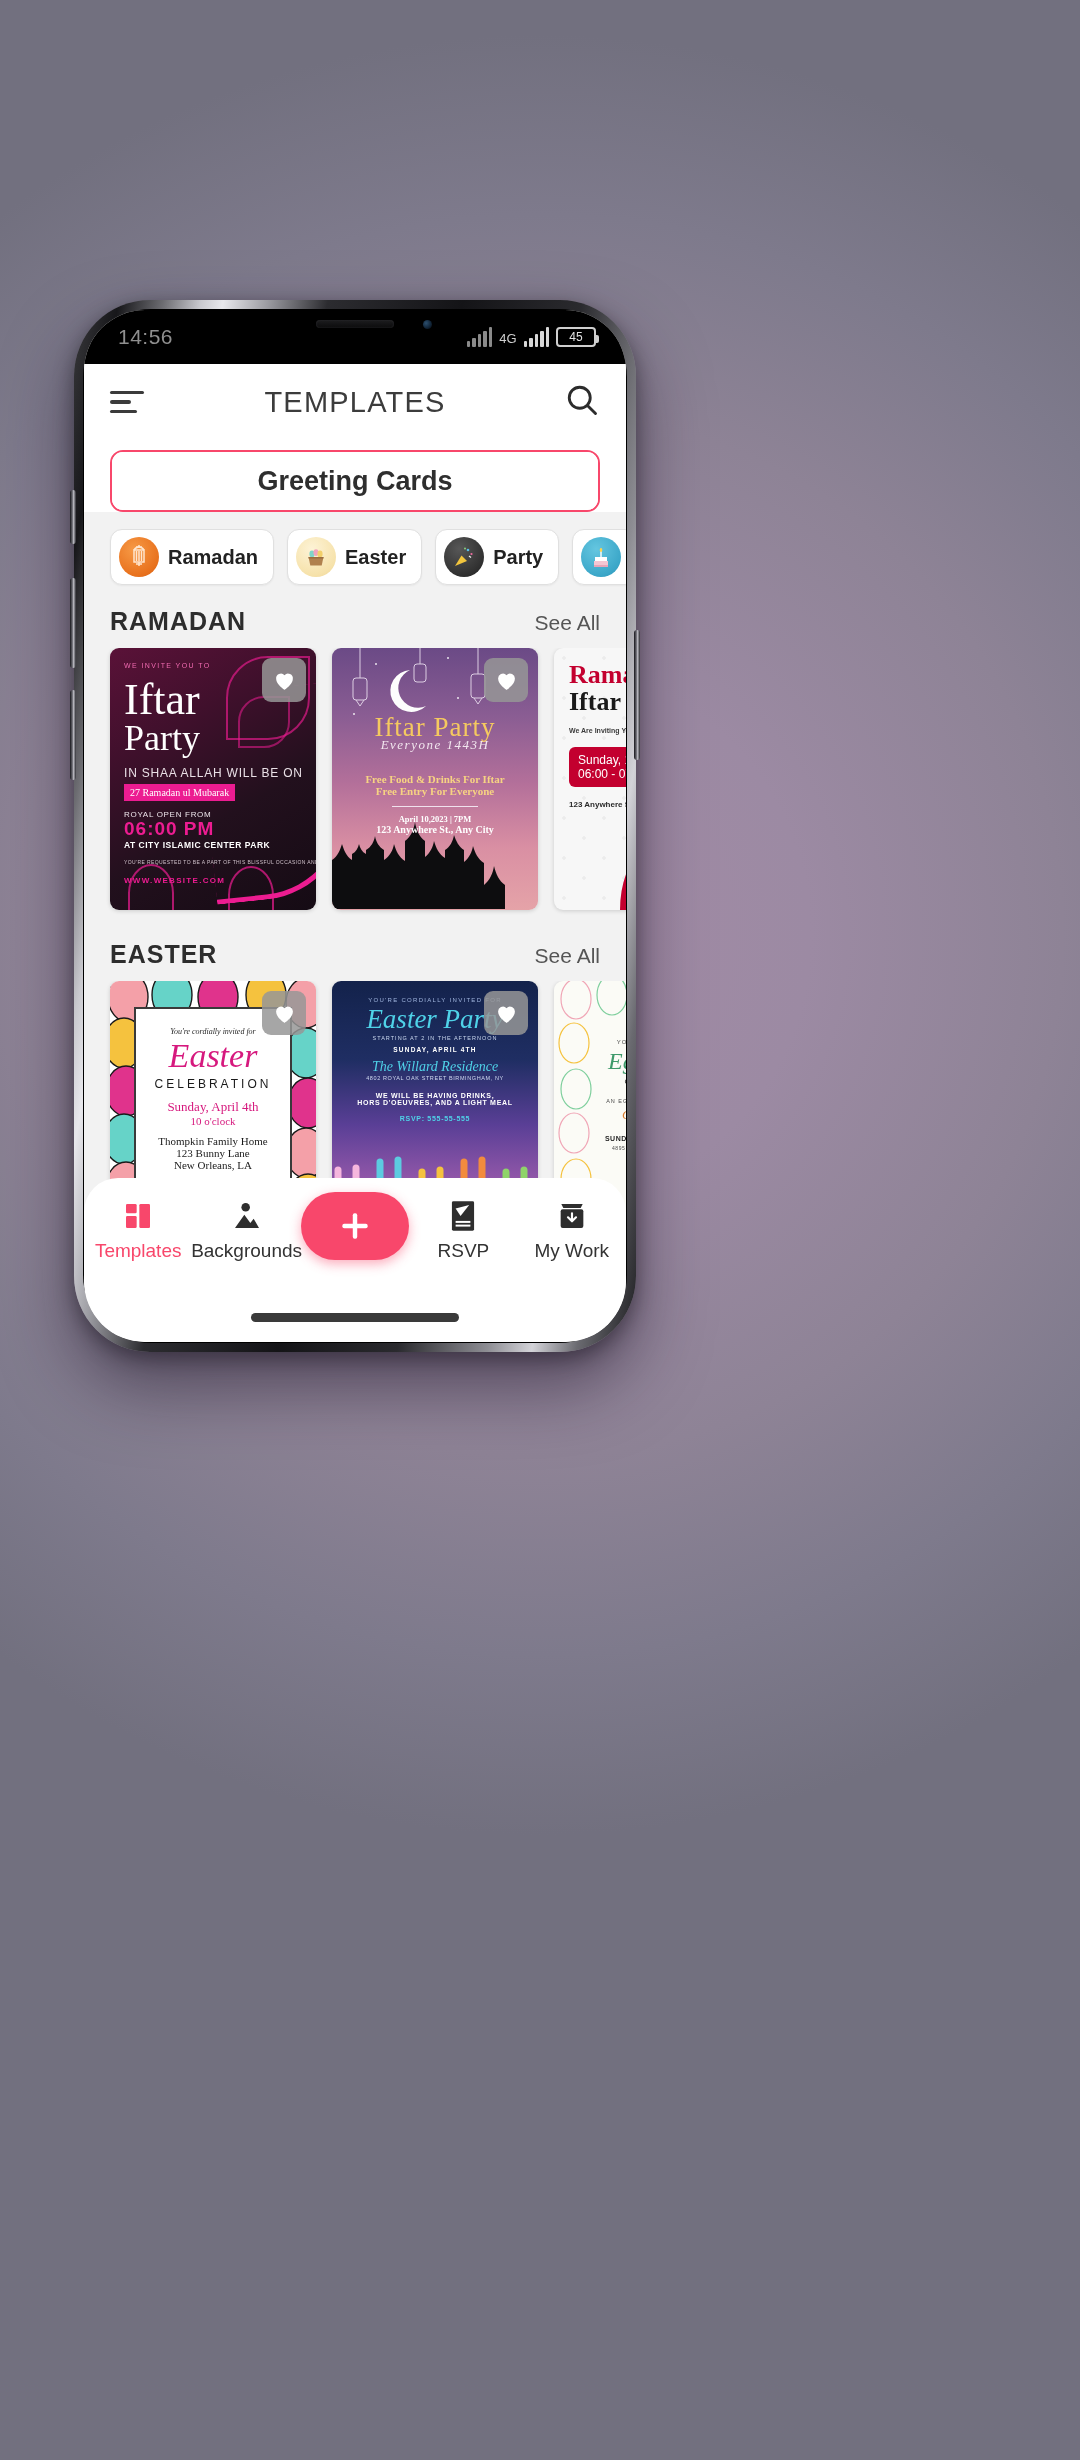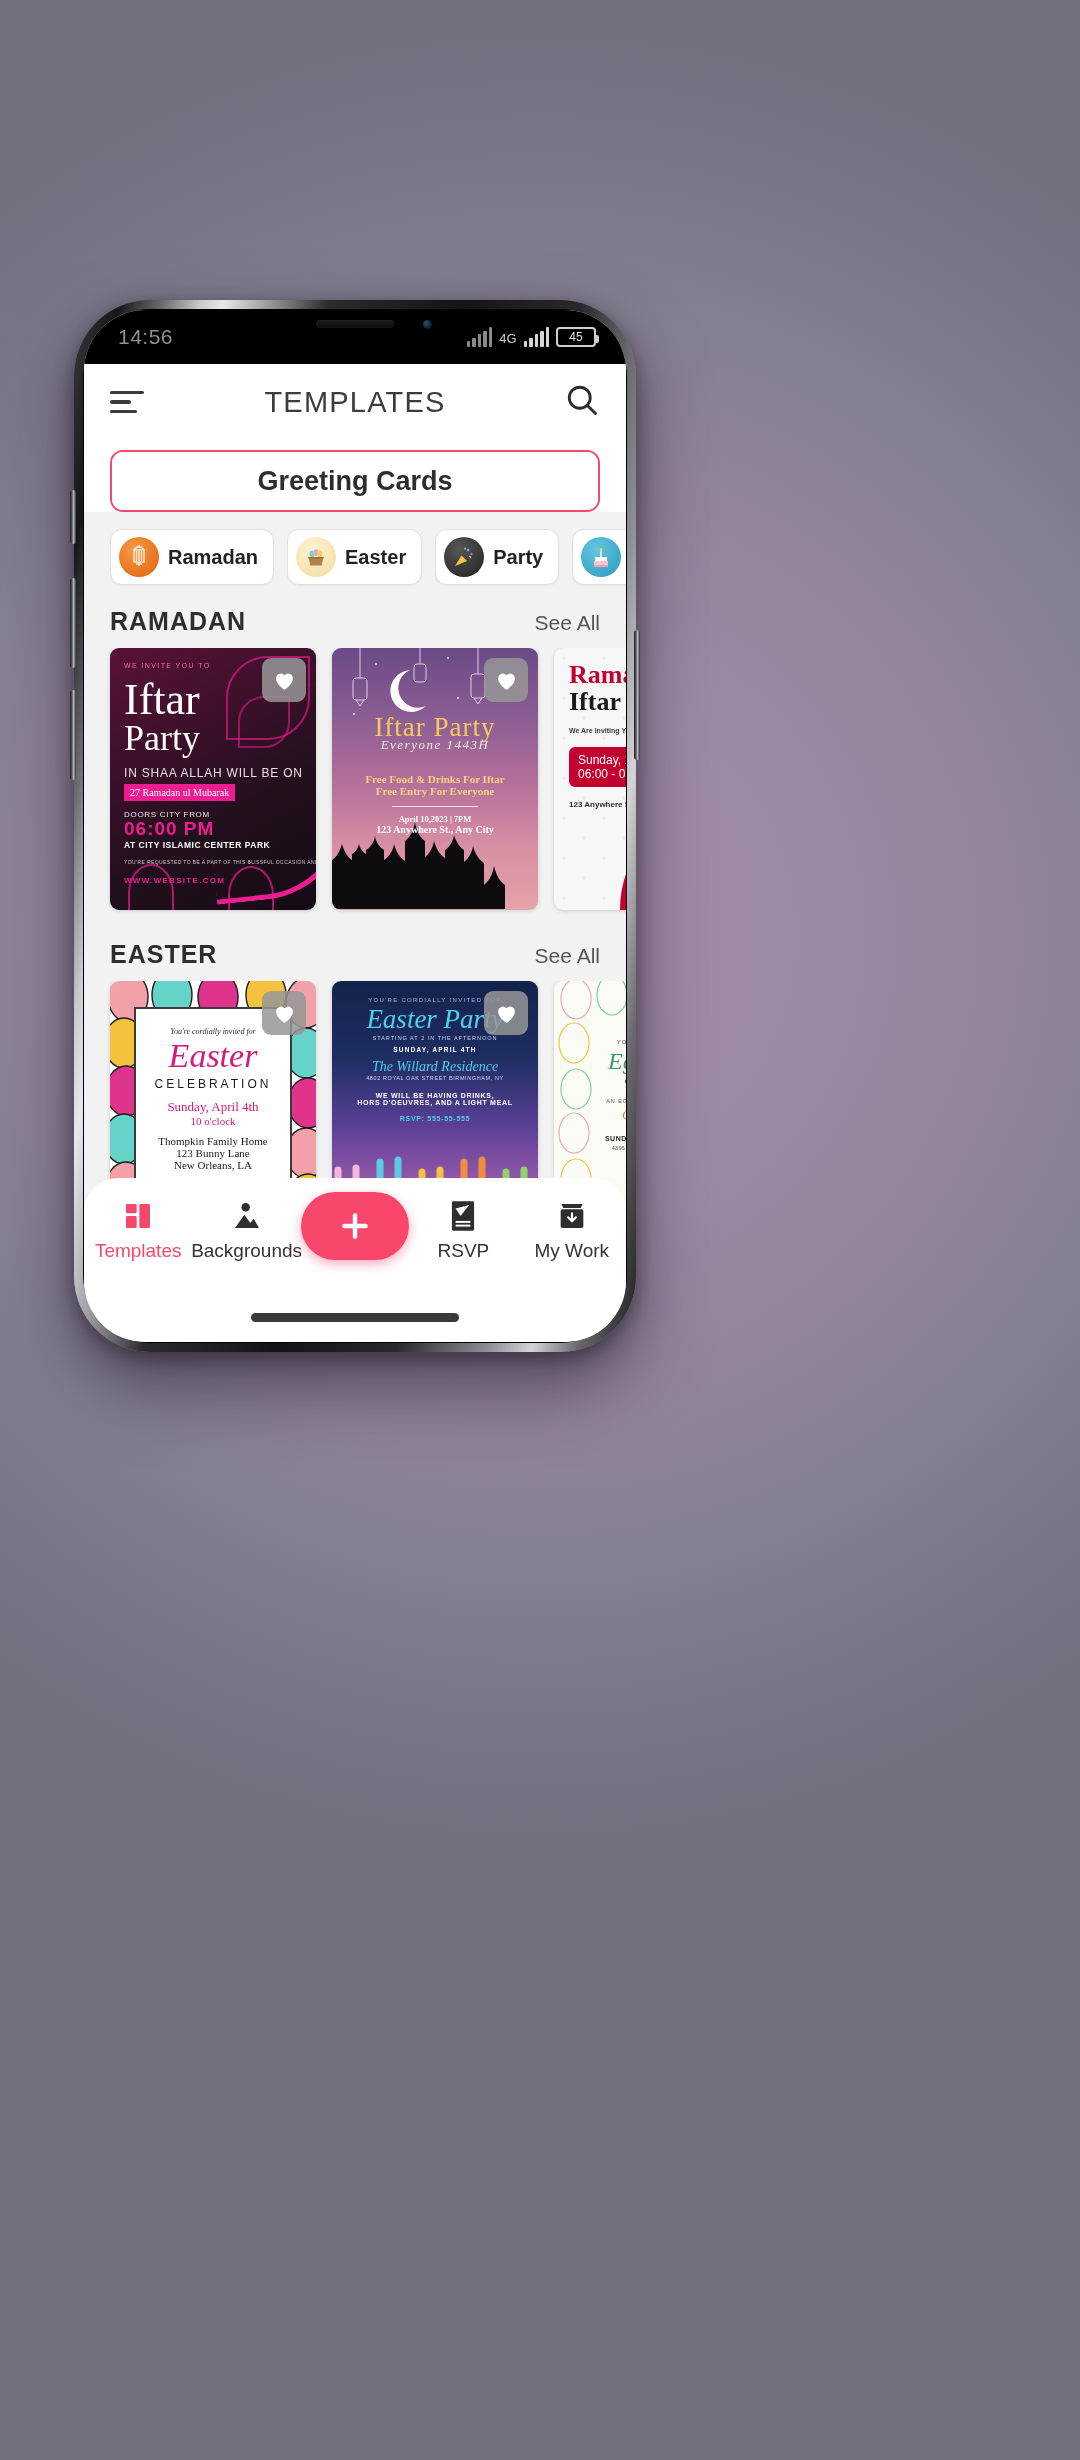--- a/index.html
+++ b/index.html
@@ -365,21 +365,21 @@
               <svg viewBox="0 0 24 24" fill="#fff">
                   <path d="M12 21s-8-5.1-8-10.4A4.6 4.6 0 0 1 12 7a4.6 4.6 0 0 1 8 3.6C20 15.9 12 21 12 21z"></path>
                 </svg>
             </div>
             <div style="position:absolute;left:14px;top:14px;right:60px;">
               <div style="font-size:7px;color:#f06ab0;letter-spacing:1.4px;">WE INVITE YOU TO</div>
               <div style="font-size:44px;color:#fff;font-family:'Liberation Serif',serif;line-height:.96;margin-top:10px;">Iftar</div>
               <div style="font-size:36px;color:#fff;font-family:'Liberation Serif',serif;line-height:.96;">Party</div>
               <div style="font-size:12px;color:#e9e0e6;letter-spacing:.8px;margin-top:10px;">IN SHAA ALLAH WILL BE ON</div>
               <div style="font-size:10px;color:#fff;background:#ec1c91;display:inline-block;padding:3px 6px;margin-top:4px;font-family:'Liberation Serif',serif;">27 Ramadan ul Mubarak</div>
-              <div style="font-size:8px;color:#ece4ea;letter-spacing:.7px;margin-top:9px;">DOORS CITY FROM</div>
+              <div style="font-size:8px;color:#ece4ea;letter-spacing:.7px;margin-top:9px;">ROYAL OPEN FROM</div>
               <div style="font-size:19px;color:#ec1c91;font-weight:700;letter-spacing:1px;line-height:1.1;">06:00 PM</div>
               <div style="font-size:8.5px;color:#fff;letter-spacing:.5px;font-weight:700;">AT CITY ISLAMIC CENTER PARK</div>
               <div style="font-size:5px;color:#cdbfc8;letter-spacing:.4px;margin-top:9px;width:100px;line-height:1.5;">YOU'RE REQUESTED TO BE A PART OF THIS BLISSFUL OCCASION AND ENJOY A GREAT FEAST.</div>
               <div style="font-size:8px;color:#ec1c91;letter-spacing:1.3px;font-weight:700;margin-top:10px;">WWW.WEBSITE.COM</div>
             </div>
           </div>
 
           <div class="tpl-card r2">
             <svg style="position:absolute;left:0;top:0;width:100%;height:100%;">
               <g stroke="#efe4f2" stroke-width="1" fill="none" opacity=".85">

